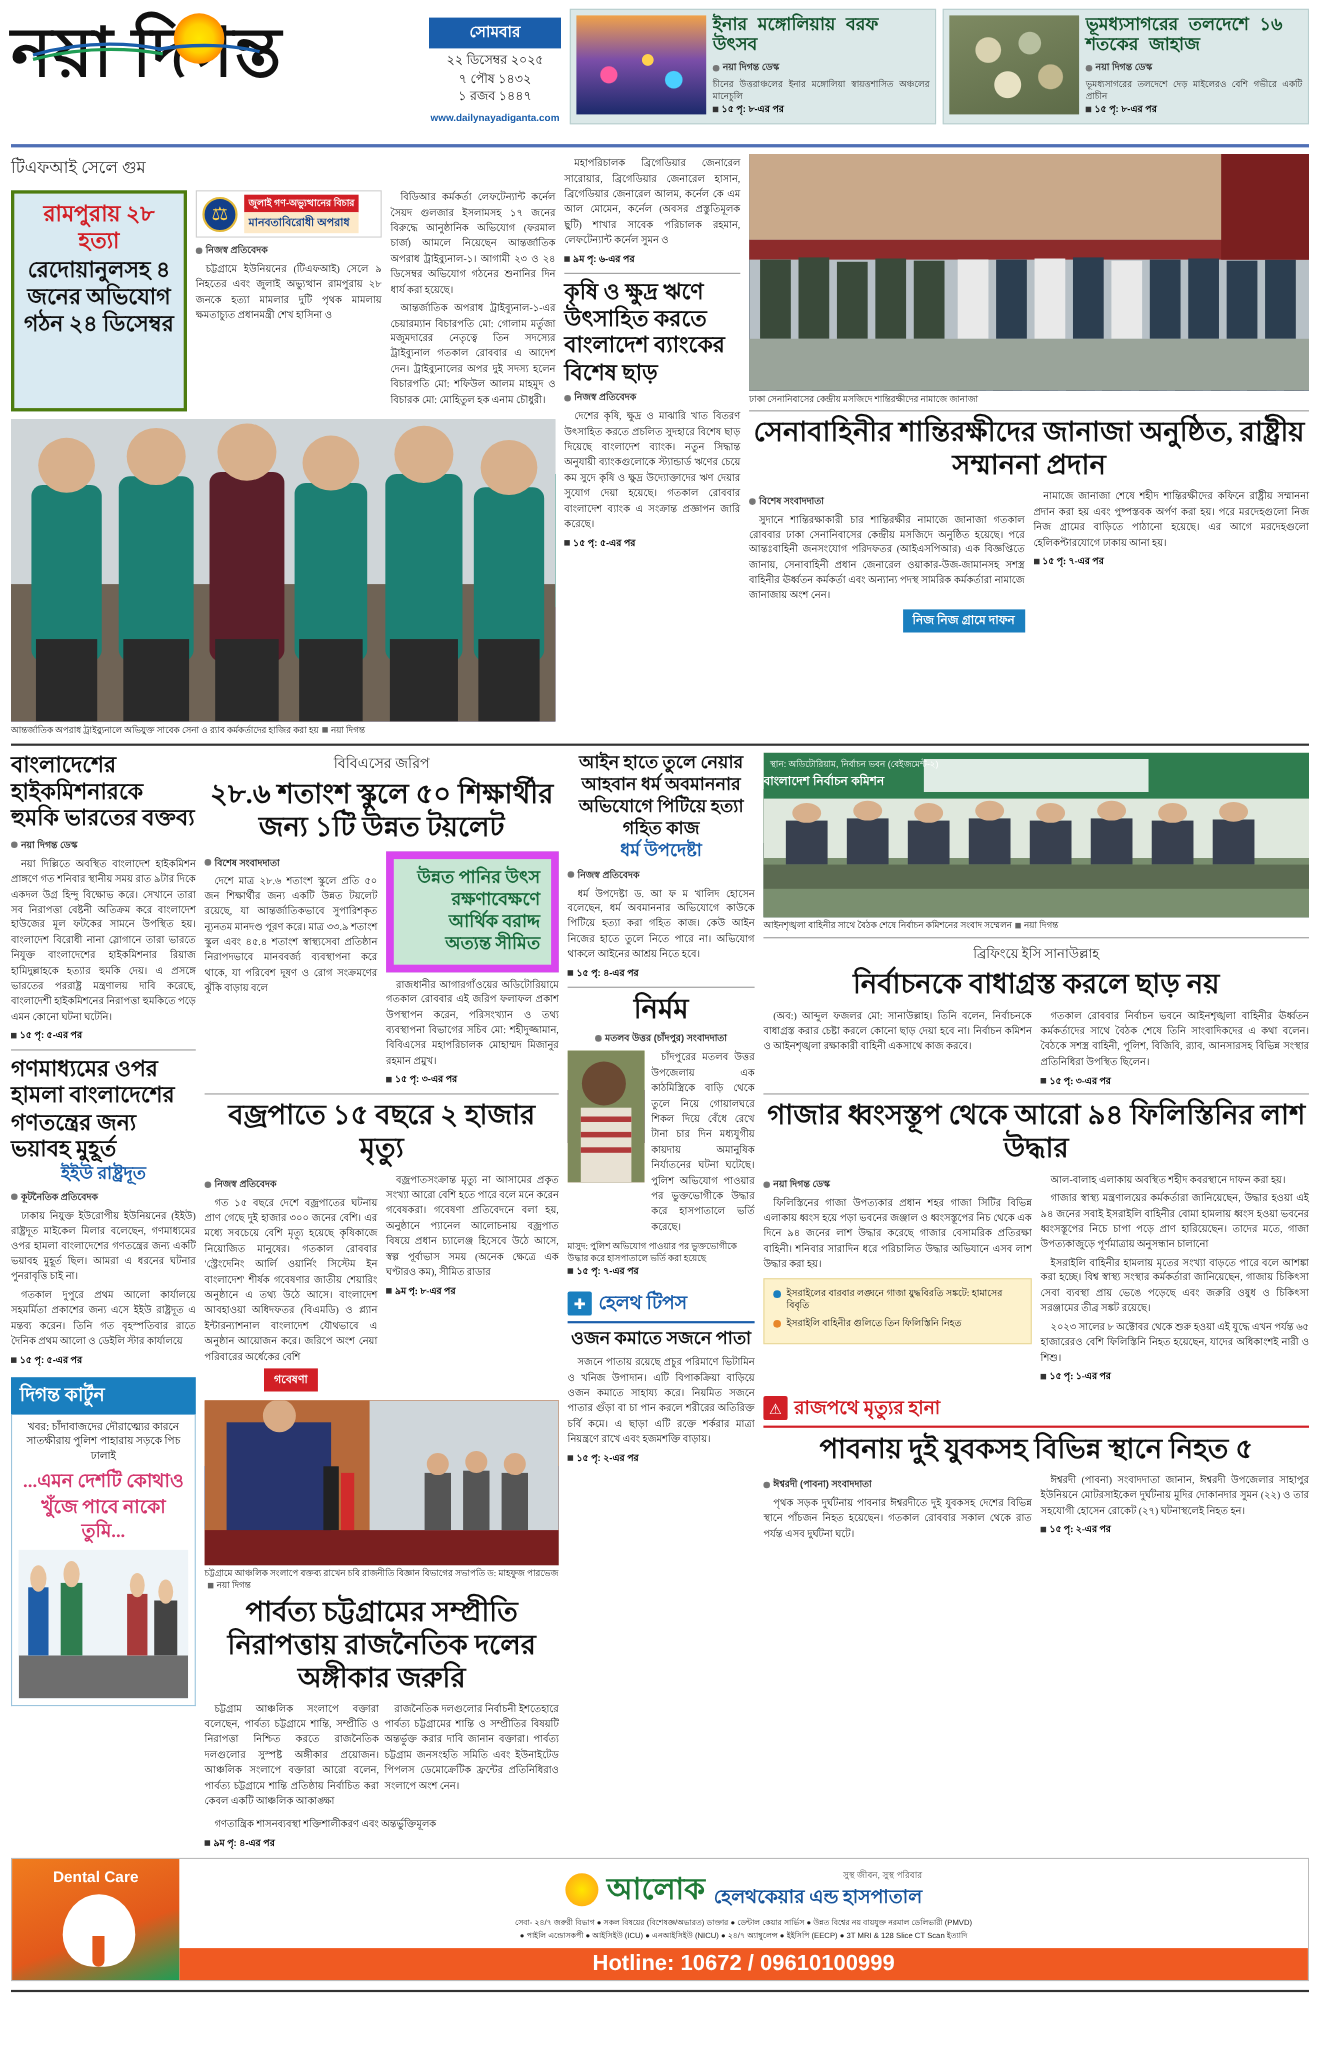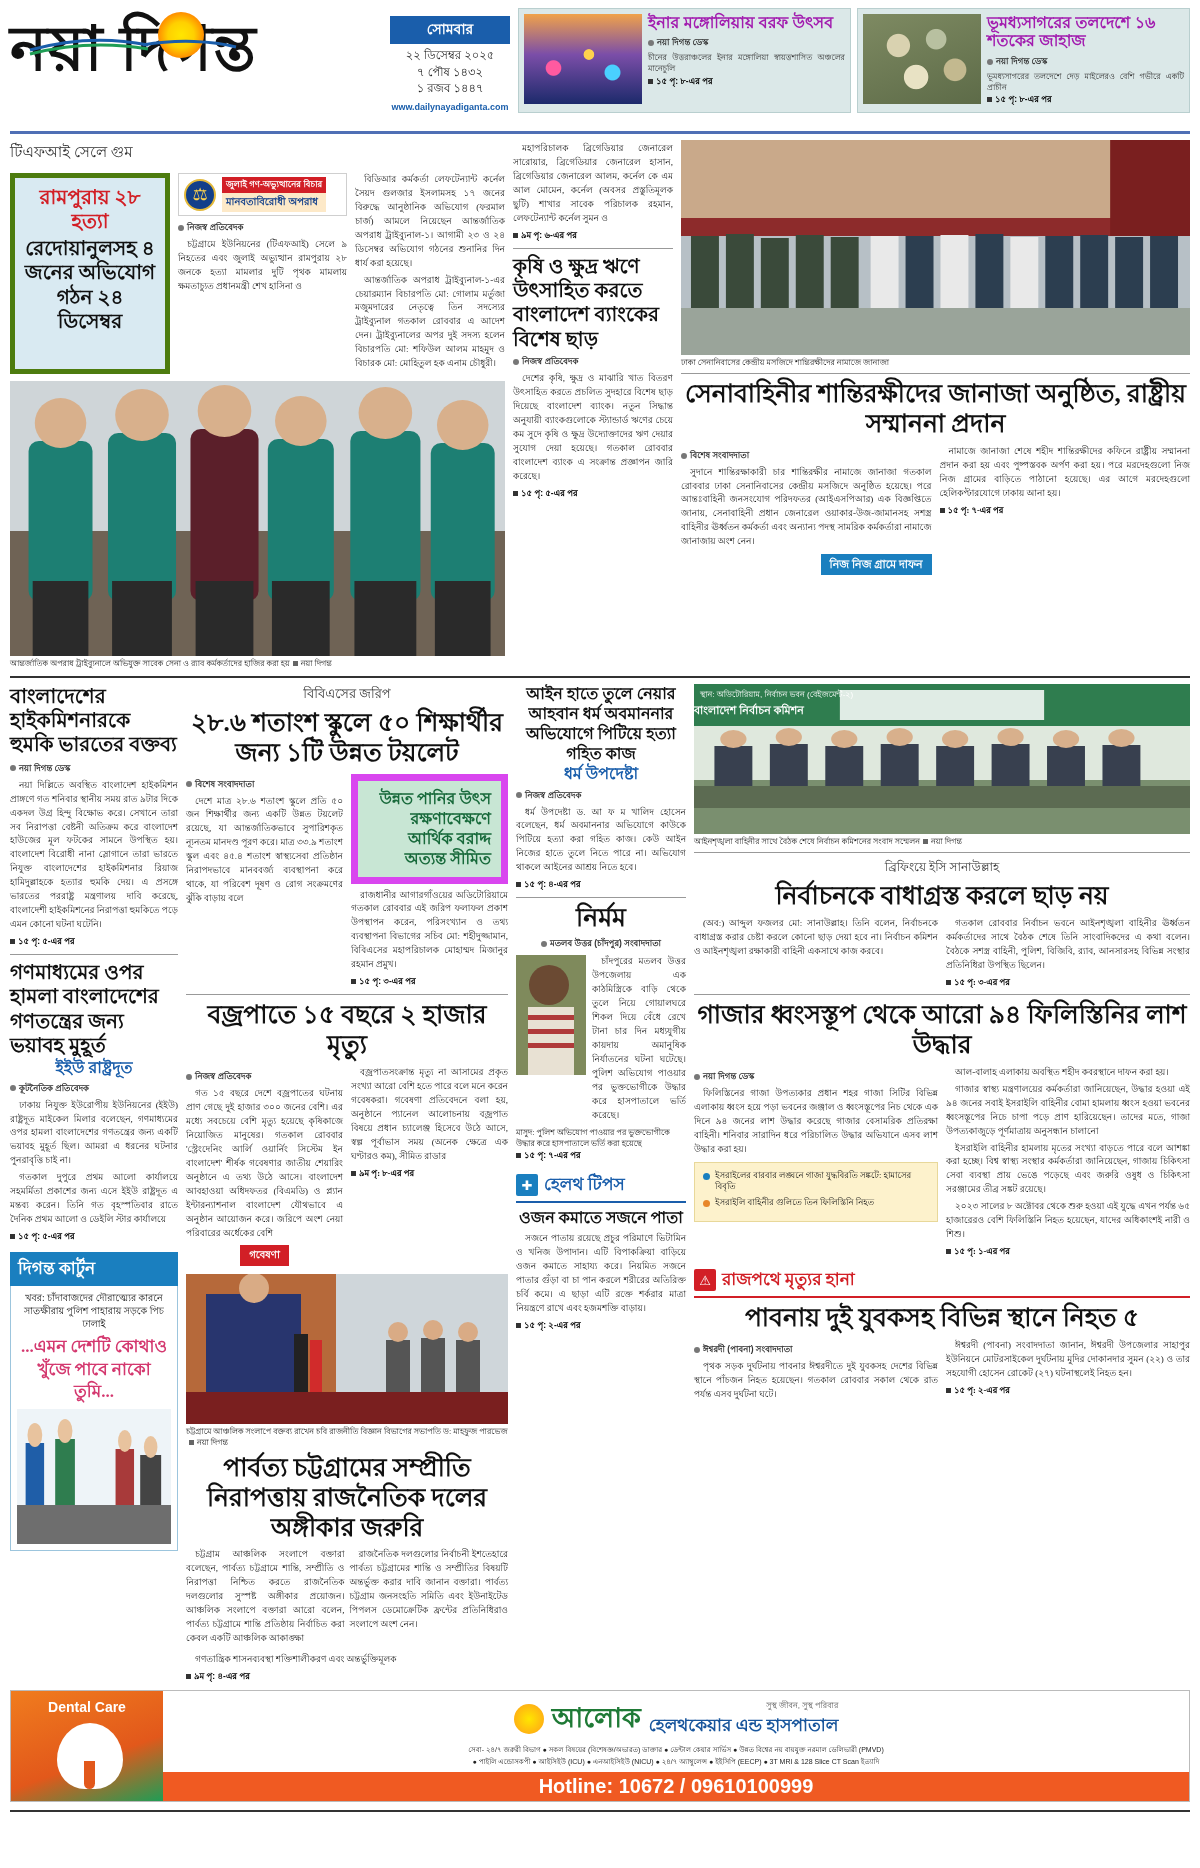--- a/index.html
+++ b/index.html
@@ -35,22 +35,22 @@
   .siteurl { font-size:9px; color:#1a5eab; text-align:center; margin-top:5px; font-weight:bold; }
 
   .teasers { flex:1; display:flex; gap:6px; padding-left:8px; }
   .teaser {
     flex:1; background:#dbe8e8; border:1px solid #b9cfcf;
     display:flex; gap:6px; padding:5px;
   }
   .teaser-img { width:118px; height:90px; flex-shrink:0; position:relative; overflow:hidden; }
   .teaser-body { flex:1; min-width:0; }
   .teaser-title {
-    font-family:Liberation Sans, sans-serif;
-    font-size:16px; font-weight:bold; line-height:1.15; color:#a21caf;
+    font-family:Liberation Mono, monospace;
+    font-size:16px; font-weight:bold; line-height:1.15; color:#14532d;
   }
   .byline { font-size:8.5px; color:#333; margin:4px 0 3px; font-weight:bold; }
   .byline .dot { display:inline-block; width:6px; height:6px; border-radius:50%; background:#777; margin-right:3px; vertical-align:middle; }
   .teaser-text { font-size:8px; line-height:1.35; color:#333; text-align:justify; }
 
   .rule-blue { height:3px; background:#4f6fb5; margin:5px 0 6px; }
   .rule-thin { height:1px; background:#999; margin:5px 0; }
   .rule-dark { height:2px; background:#333; margin:6px 0; }
 
   
@@ -74,21 +74,21 @@
   }
   .body-text p { margin-bottom:3px; text-indent:9px; }
   .jump { font-size:8.5px; font-weight:bold; color:#000; }
   .jump .sq { display:inline-block; width:5px; height:5px; background:#333; margin-right:3px; }
 
   .photo { position:relative; overflow:hidden; background:#c9c9c9; }
   .cap { font-size:8px; color:#222; margin-top:3px; line-height:1.3; font-family:"Liberation Serif",serif; }
   .cap .sq { display:inline-block; width:5px; height:5px; background:#666; margin:0 3px; }
 
   
-  .box-blue { background:#d9eaf2; border:5px solid #4d7c0f; padding:7px 8px; }
+  .box-blue { background:#d9eaf2; border:3px solid #4d7c0f; padding:7px 8px; }
   .box-red-title { color:#d21f26; font-weight:bold; }
   .box-green { background:#c8e6d4; border:7px solid #d946ef; padding:8px 10px; text-align:right; }
   .box-yellow { background:#fdf2cc; border:1px solid #e8d89a; padding:7px 8px; }
 
   .ict-banner { border:1px solid #cfcfcf; display:flex; align-items:center; gap:6px; padding:3px 5px; background:#fff; }
   .ict-seal { width:32px; height:32px; border-radius:50%; background:#123f8a; border:2px solid #e3b93b; position:relative; flex-shrink:0; }
   .ict-seal:after { content:"⚖"; position:absolute; inset:0; display:flex; align-items:center; justify-content:center; color:#ffd34d; font-size:17px; }
   .ict-l1 { background:#d21f26; color:#fff; font-size:8.5px; font-weight:bold; padding:1px 4px; }
   .ict-l2 { background:#fde9c8; color:#123f8a; font-size:10px; font-weight:bold; padding:1px 4px; }
 

